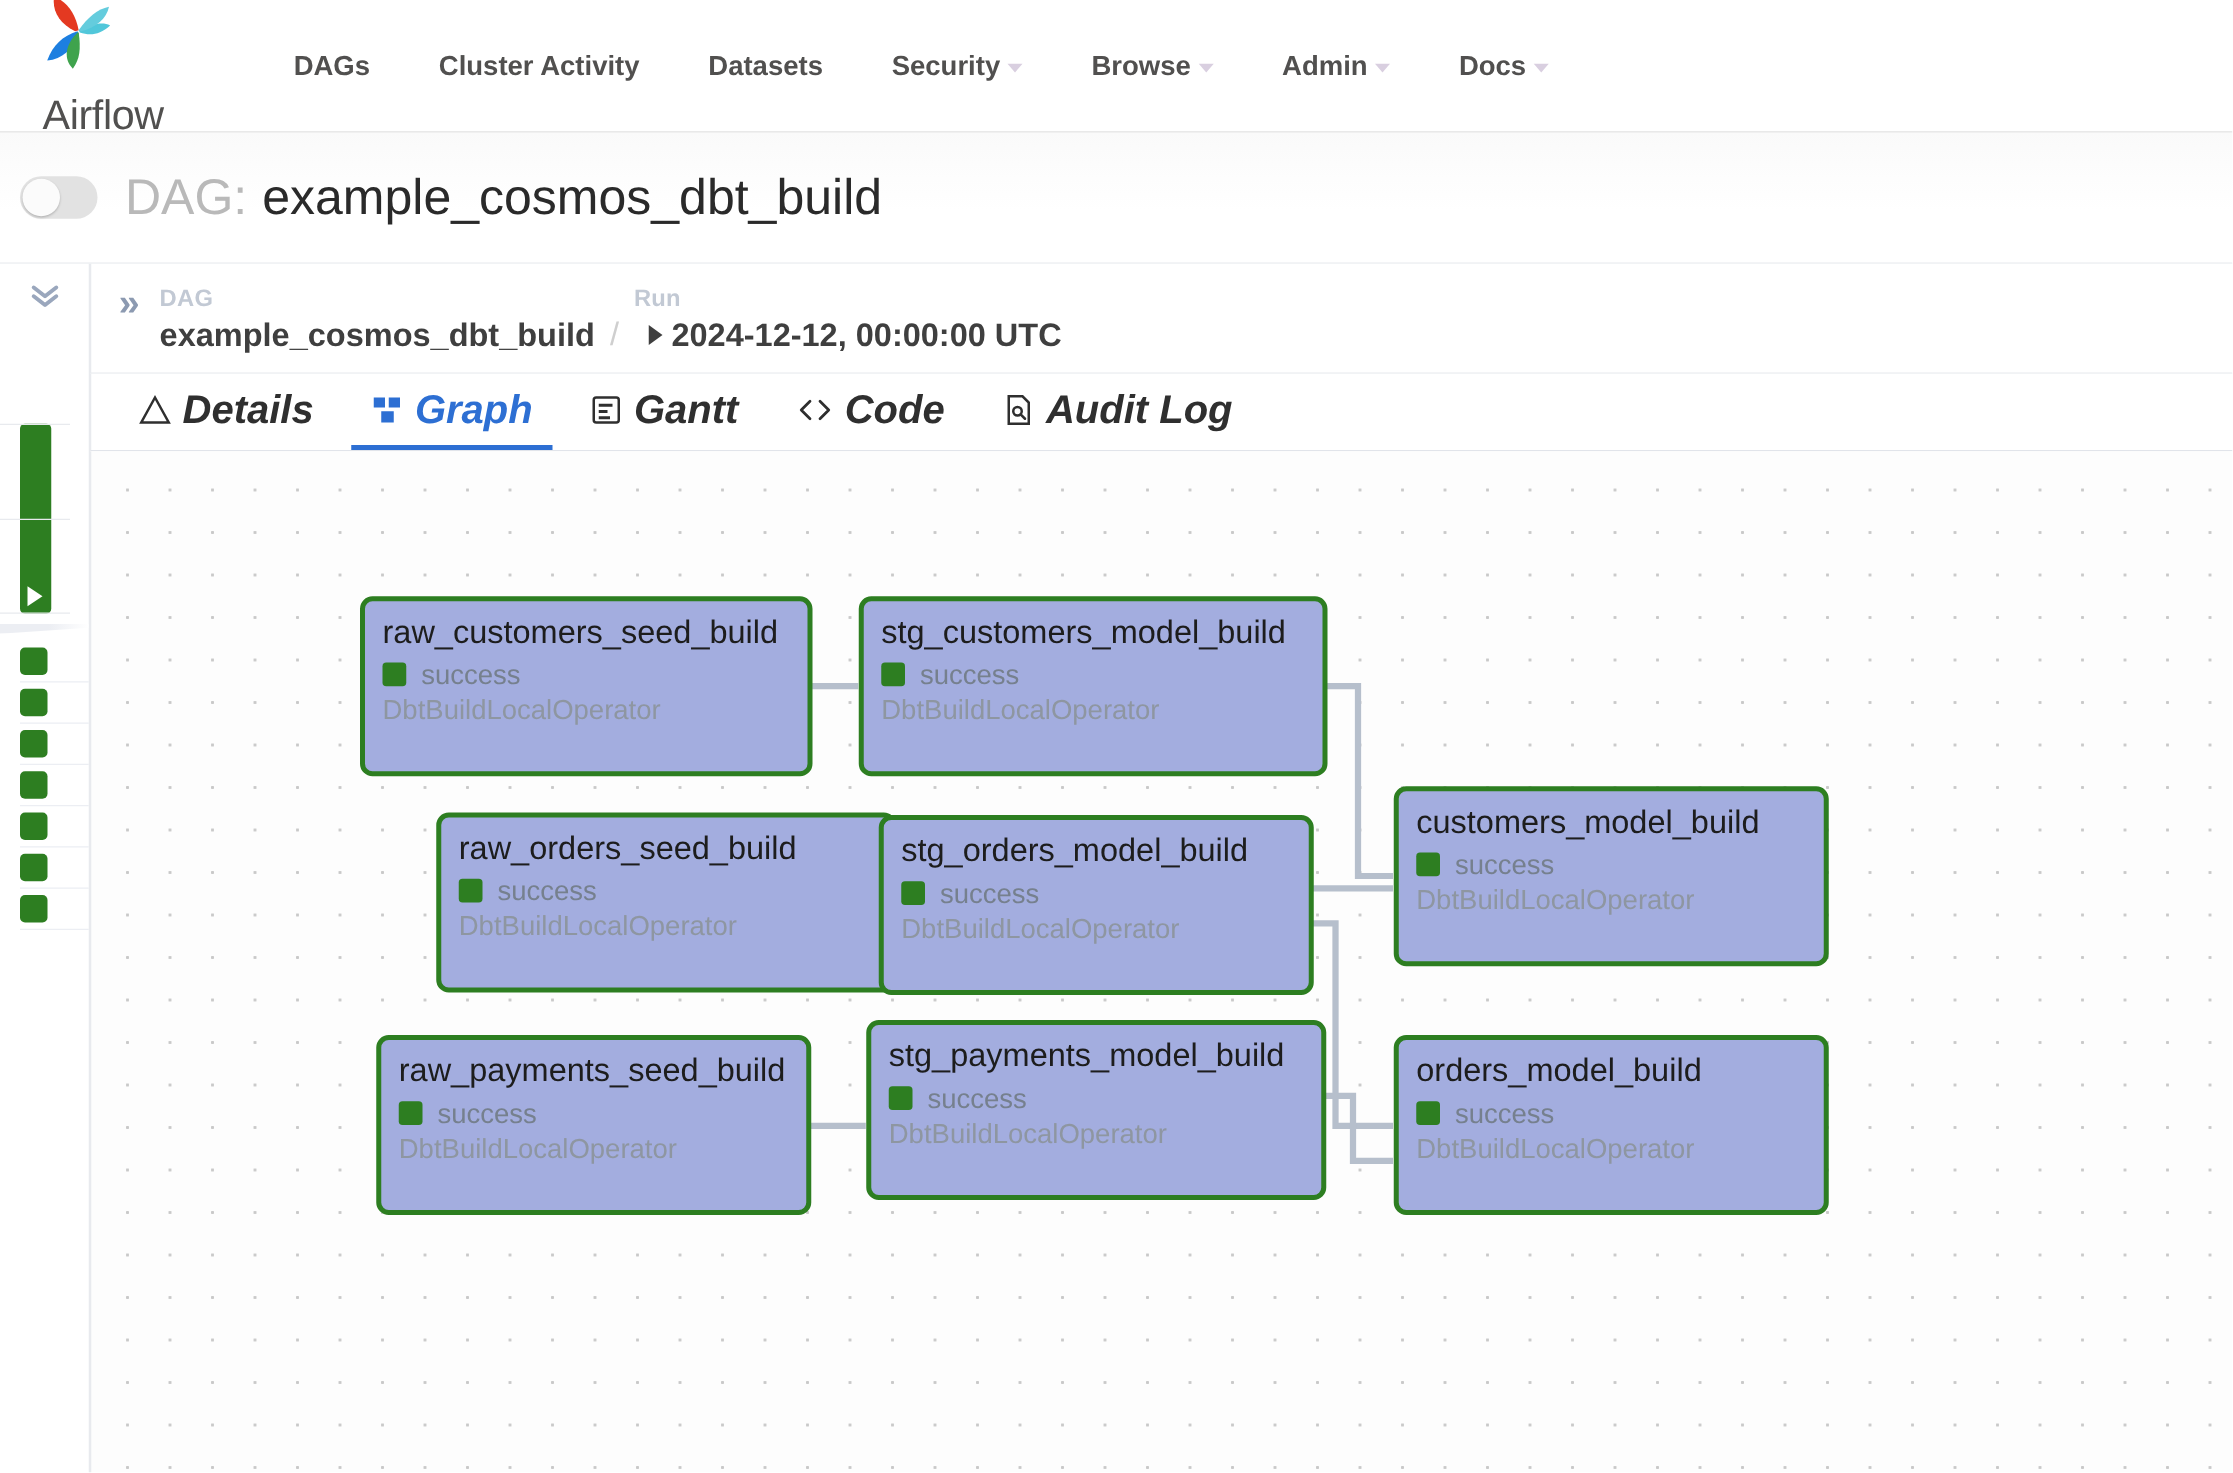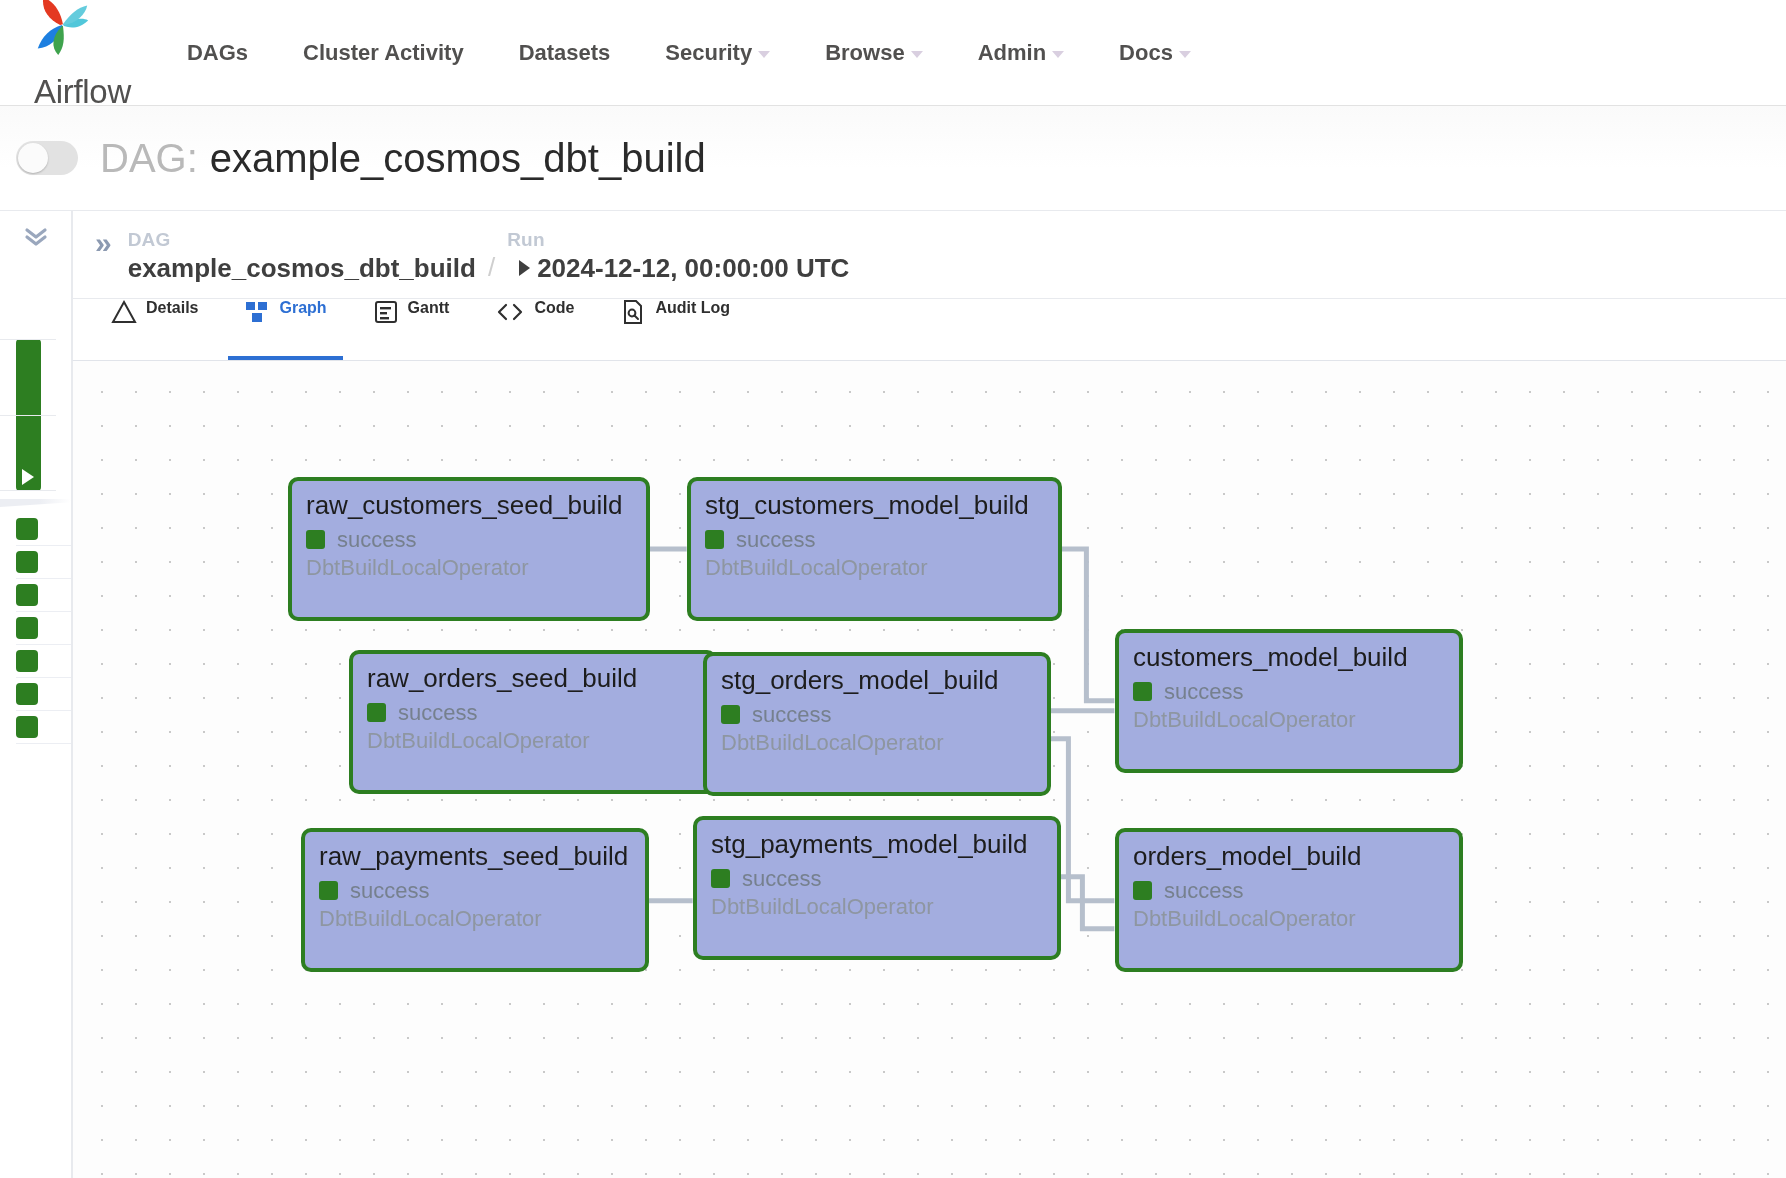--- a/index.html
+++ b/index.html
@@ -21,21 +21,21 @@
     position: relative;
   }
   .brand { display: flex; align-items: flex-start; gap: 16px; flex-direction: column; }
   .brand-logo { width: 56px; height: 62px; display: block; }
   .brand-text {
     font-size: 33px;
     color: #51504f;
     font-weight: 400;
     letter-spacing: -0.3px;
   }
-  .nav-links { display: flex; align-items: center; margin-left: 56px; }
+  .nav-links { display: flex; align-items: center; margin-left: 104px; }
   .nav-item {
     font-size: 22px;
     font-weight: bold;
     color: #51504f;
     padding: 10px 0;
     margin-right: 55px;
     cursor: pointer;
     white-space: nowrap;
     display: inline-flex;
     align-items: center;
@@ -211,28 +211,30 @@
     display: flex;
     align-items: stretch;
     border-left: 1px solid #e8eaee;
     border-bottom: 1px solid #e1e4ea;
     padding-left: 22px;
     background: #fff;
     height: 62px;
   }
   .tab {
     display: flex;
+    align-items: center;
     gap: 9px;
     padding: 0 16px;
     margin-right: 14px;
-    font-size: 16px;
+    font-size: 32px;
     font-weight: bold;
     color: #2f2f2f;
     cursor: pointer;
     border-bottom: 4px solid transparent;
+    font-style: italic;
   }
   .tab.active { color: #2d6fd3; border-bottom-color: #2d6fd3; }
   .tab svg { display: block; flex: none; }
 
   
   .canvas {
     flex: 1;
     position: relative;
     border-left: 1px solid #e8eaee;
     background-color: #fdfdfd;

